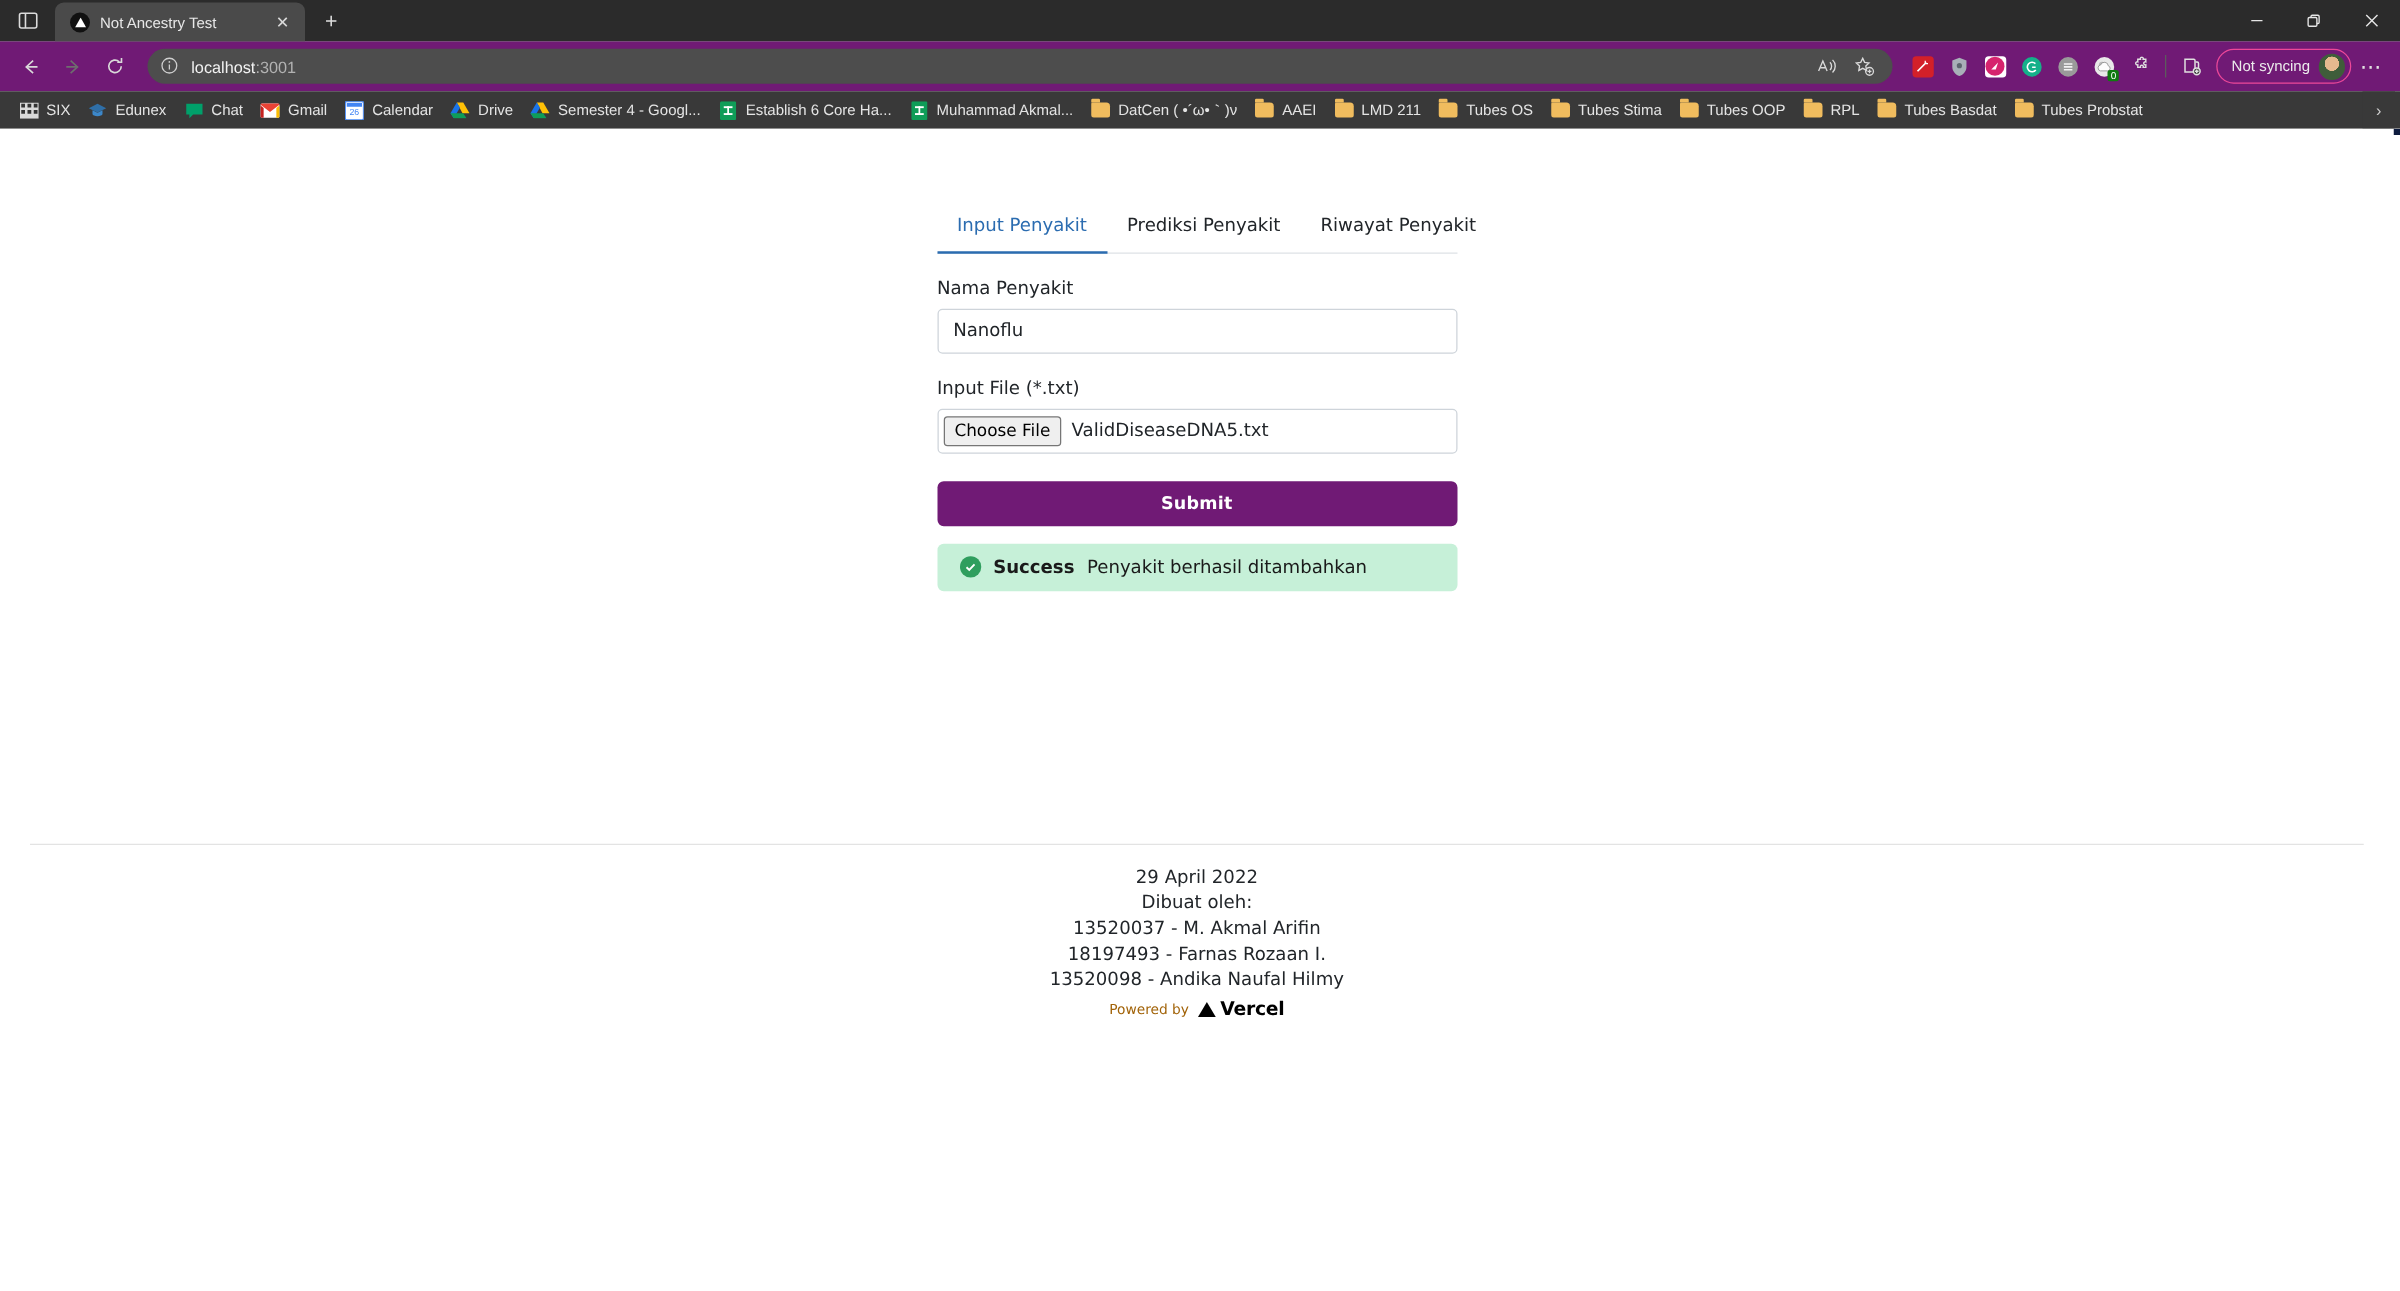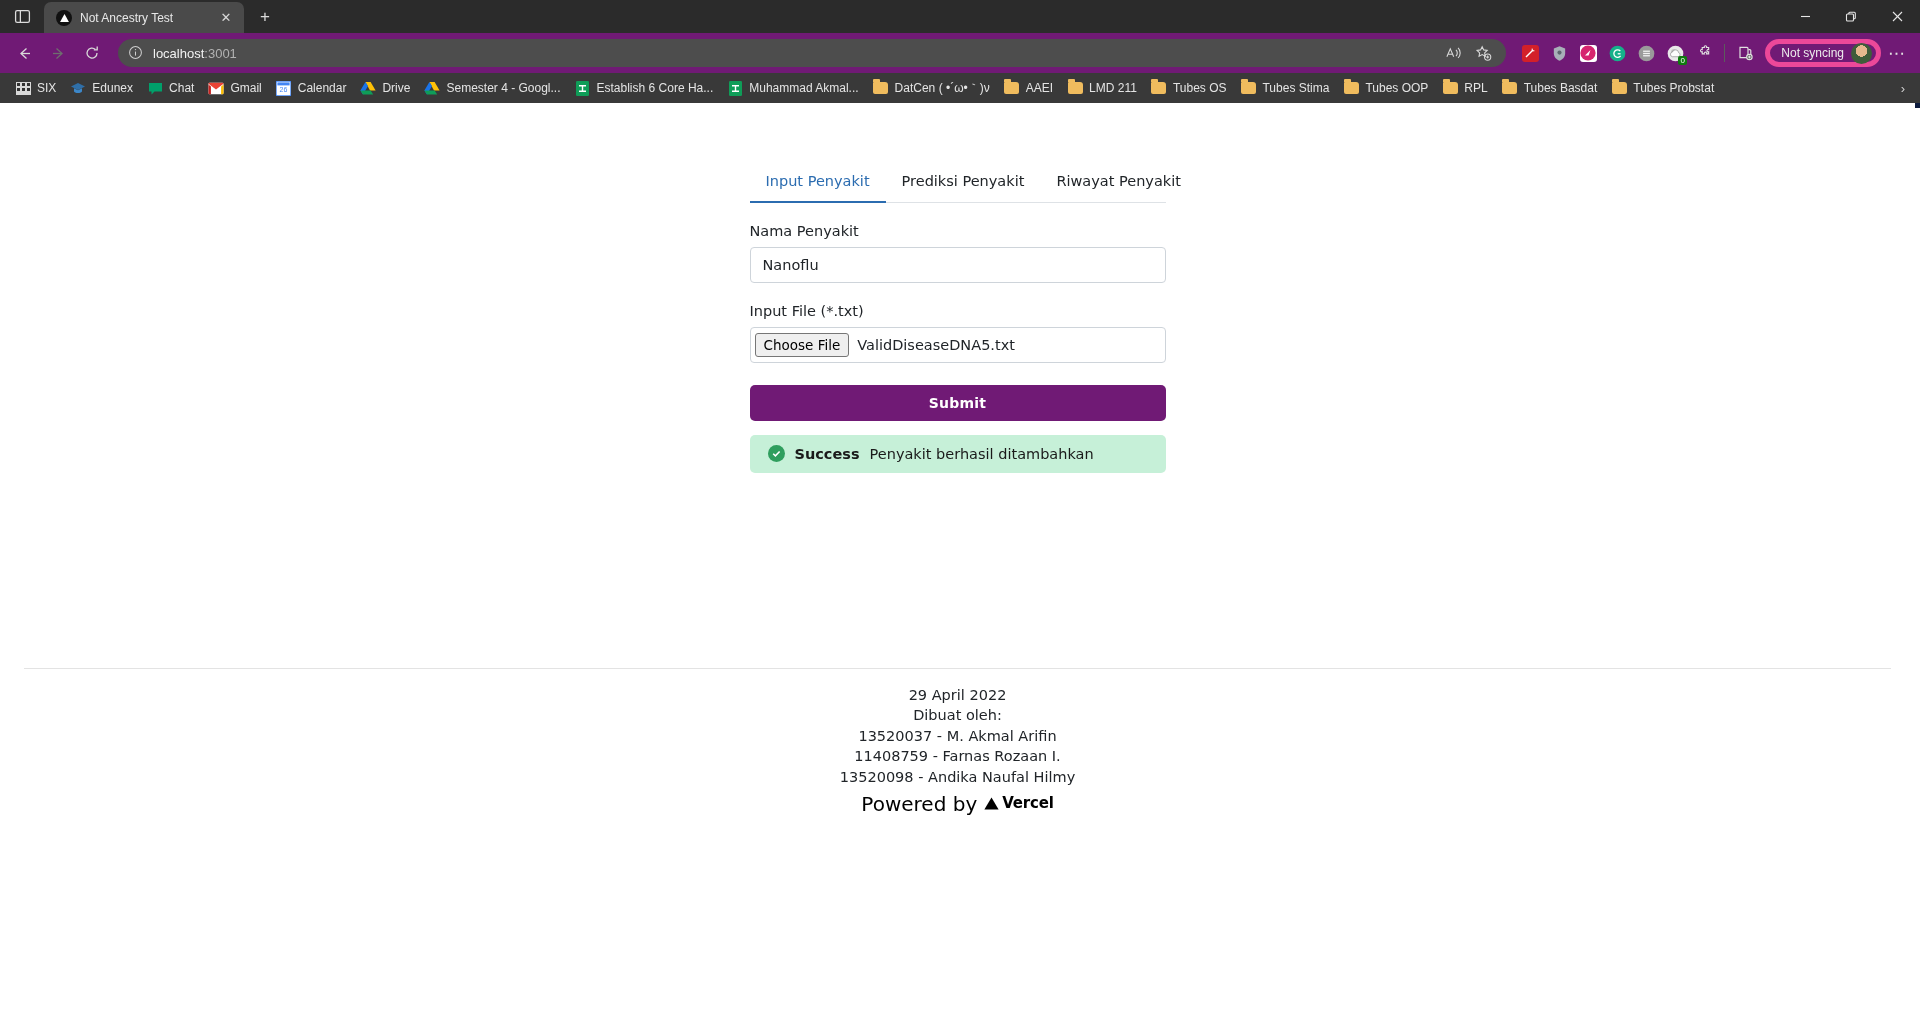--- a/index.html
+++ b/index.html
@@ -77,21 +77,21 @@
     width: 28px; height: 28px; display: flex; align-items: center; justify-content: center;
     border-radius: 4px; position: relative;
   }
   .ext-sq { width: 17px; height: 17px; border-radius: 3px; display: flex; align-items: center; justify-content: center; }
   .badge0 {
     position: absolute; right: 2px; bottom: 2px; background: #0f7a0f; color: #fff;
     font-size: 8px; line-height: 9px; min-width: 9px; text-align: center; border-radius: 2px; padding: 0 1px;
   }
   .vsep { width: 1px; height: 18px; background: #5c5c5c; margin: 0 5px; }
   .profile-pill {
-    height: 28px; border: 5px solid #ec4899; border-radius: 15px; display: flex;
+    height: 28px; border: 1px solid #ec4899; border-radius: 15px; display: flex;
     align-items: center; gap: 7px; padding: 0 4px 0 11px; margin-left: 5px;
   }
   .profile-pill span { color: #ececec; font-size: 12px; white-space: nowrap; }
   .avatar {
     width: 21px; height: 21px; border-radius: 50%; overflow: hidden; flex: 0 0 21px;
     background: radial-gradient(circle at 50% 38%, #e6b98e 0 34%, #3f5d3a 35% 100%);
   }
   .dots { width: 30px; height: 30px; display: flex; align-items: center; justify-content: center; color: #e2e2e2; font-size: 17px; letter-spacing:1px;}
 
   
@@ -164,21 +164,21 @@
     width: 17px; height: 17px; border-radius: 50%; background: #2f9e5e; flex: 0 0 17px;
     display: flex; align-items: center; justify-content: center;
   }
   .alert-title { font-size: 14.5px; font-weight: bold; color: #1a1a1a; }
   .alert-msg { font-size: 14.5px; color: #1a1a1a; }
 
   .footer-sep { border-top: 1px solid #e3e3e3; margin: 0 24px; }
   .footer { text-align: center; padding: 16px 0 10px; }
   .footer div { font-size: 14.5px; color: #212529; line-height: 1.42; }
   .powered { display: flex; align-items: center; justify-content: center; gap: 7px; margin-top: 2px; }
-  .powered .lbl { font-size: 20px; color: #000000; }
+  .powered .lbl { font-size: 11px; color: #a16207; }
   .vercel { display: flex; align-items: center; gap: 3px; }
   .vercel-name { font-size: 15px; font-weight: bold; color: #000; letter-spacing: -.2px; }
 
   .bottombar { height: 5px; background: #0d1b3e; flex: 0 0 5px; }
 </style>
 </head>
 <body>
 
 <div class="browser">
 
@@ -547,21 +547,21 @@
         </div>
       </div>
 
       <div style="flex:1 1 auto;"></div>
 
       <div class="footer-sep"></div>
       <div class="footer">
         <div>29 April 2022</div>
         <div>Dibuat oleh:</div>
         <div>13520037 - M. Akmal Arifin</div>
-        <div>11408759 - Farnas Rozaan I.</div>
+        <div>18197493 - Farnas Rozaan I.</div>
         <div>13520098 - Andika Naufal Hilmy</div>
         <div class="powered">
           <span class="lbl">Powered by</span>
           <span class="vercel">
             <svg width="15" height="13" viewBox="0 0 15 13">
                 <polygon points="7.5,0.6 14.6,12.5 0.4,12.5" fill="#000"></polygon>
               </svg>
             <span class="vercel-name">Vercel</span>
           </span>
         </div>

